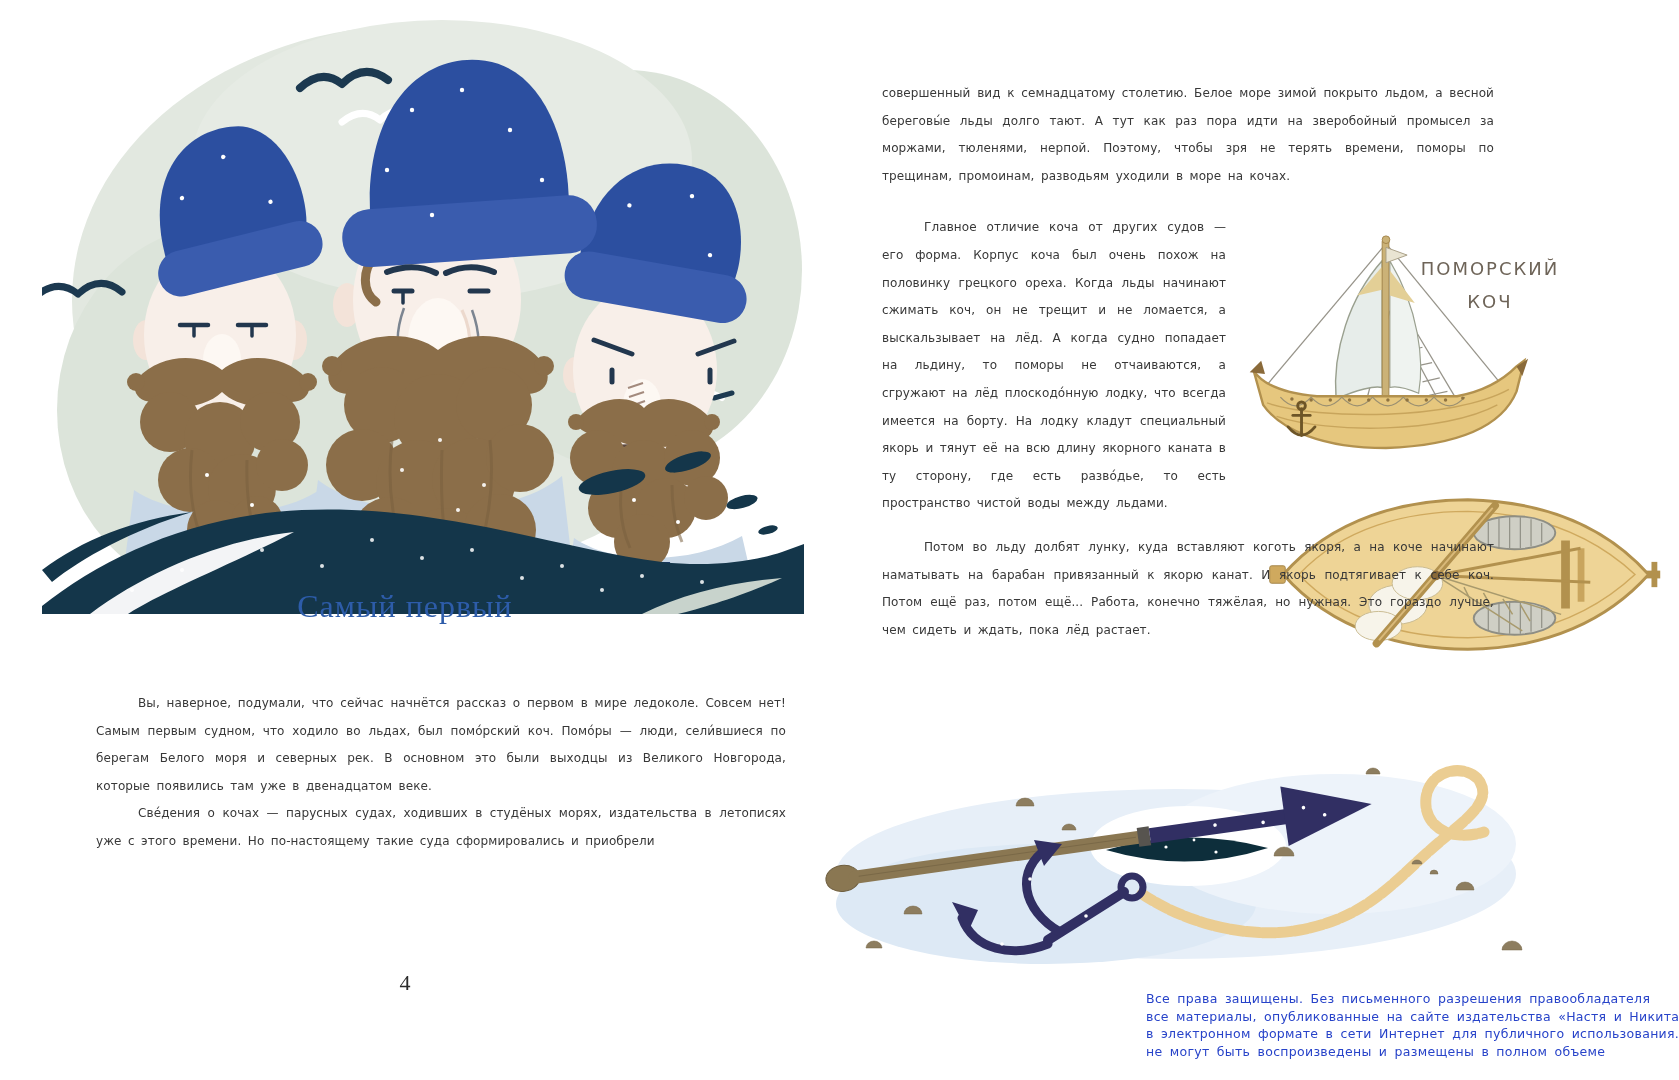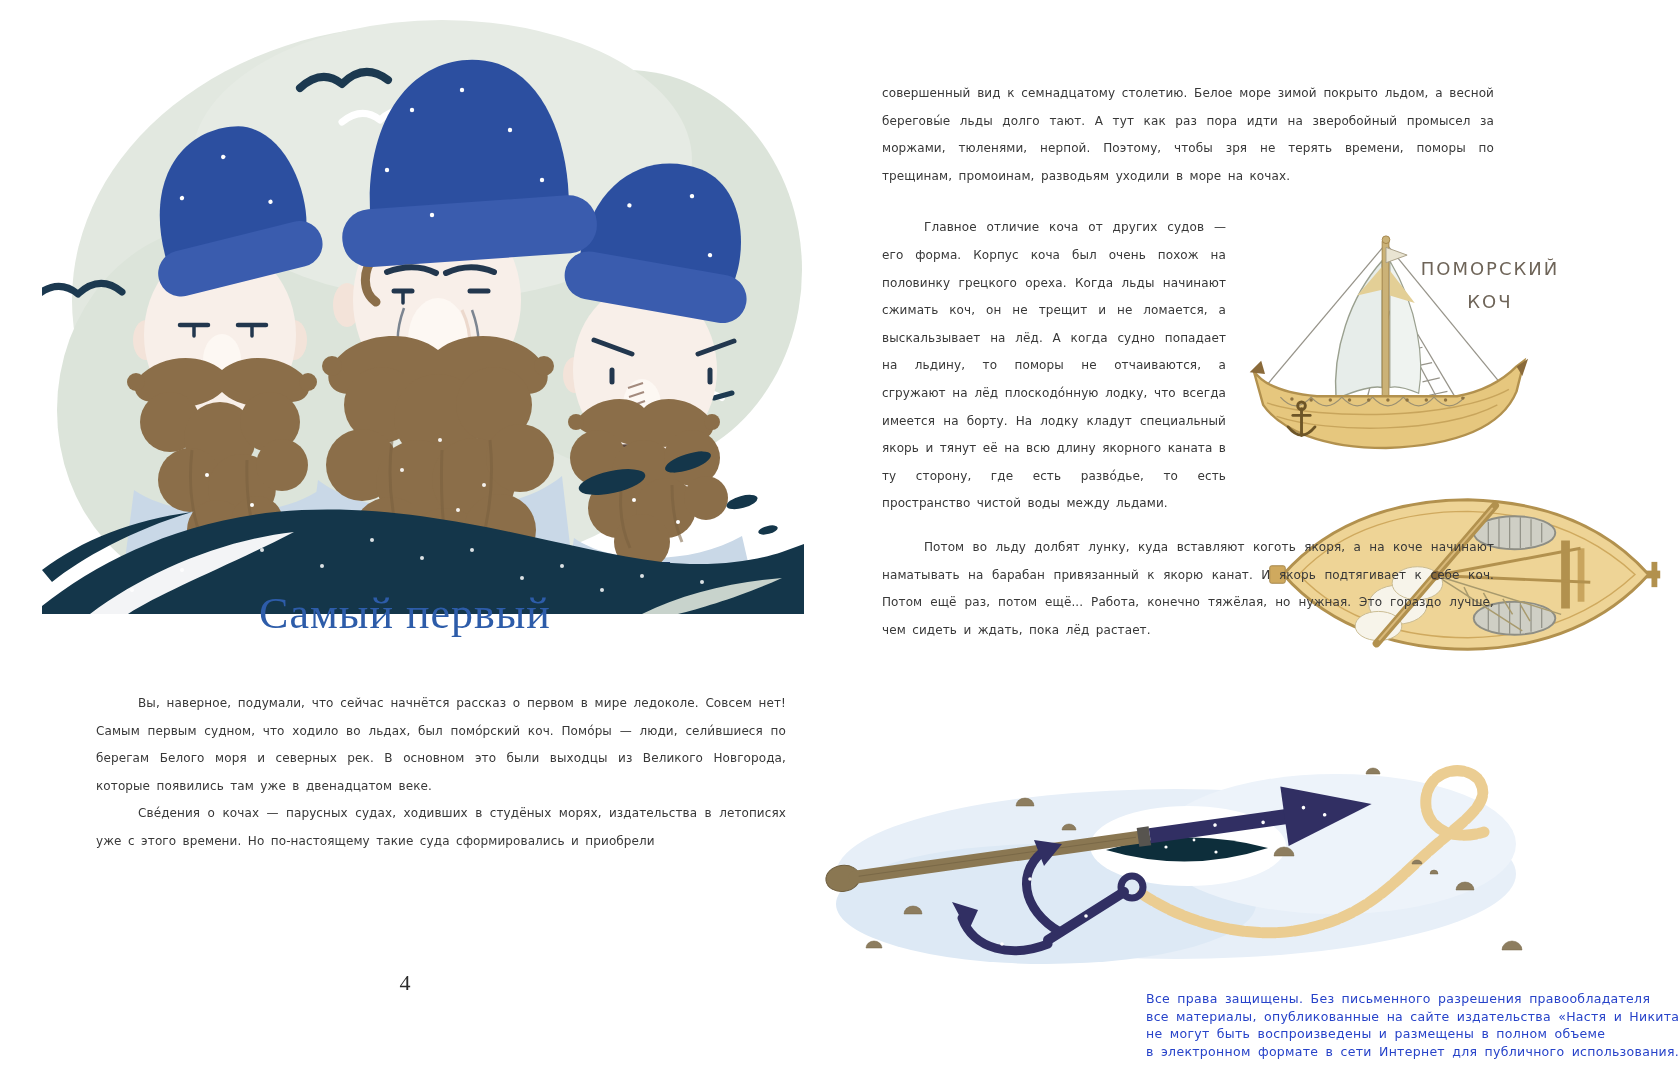--- a/index.html
+++ b/index.html
@@ -10,21 +10,21 @@
   .page{position:absolute;top:0;height:1080px;}
   #page-left{left:0;width:840px;}
   #page-right{left:840px;width:839px;}
 
   .illus{position:absolute;}
 
   
   #sailors-illus{left:42px;top:10px;width:762px;height:604px;}
   #chapter-title{
     position:absolute;left:65px;top:588px;width:680px;text-align:center;
-    font-family:"Liberation Serif",serif;font-size:44px;color:#2d5ca9;
+    font-family:"Liberation Serif",serif;font-size:32px;color:#2d5ca9;
     letter-spacing:1px;font-weight:500;
   }
   .bodytext{
     font-size:12px;line-height:27.6px;color:#383838;text-align:justify;
     word-spacing:2.5px;letter-spacing:0.1px;
   }
   .bodytext p{margin:0;text-indent:42px;}
   #left-text{position:absolute;left:96px;top:690px;width:690px;z-index:2;}
   #page-number{
     position:absolute;left:65px;top:970px;width:680px;text-align:center;
@@ -406,16 +406,16 @@
       <path d="M686 206 A 10 9 0 0 1 706 206 Z"></path>
         <path d="M550 30 A 7 6 0 0 1 564 30 Z"></path>
       <path d="M596 120 A 5 4 0 0 1 606 120 Z"></path>
         <path d="M614 130 A 4 4 0 0 1 622 130 Z"></path>
     </g>
   </svg>
 
   <div id="copyright">
     <div>Все права защищены. Без письменного разрешения правообладателя</div>
     <div>все материалы, опубликованные на сайте издательства «Настя и Никита»,</div>
+    <div>в электронном формате в сети Интернет для публичного использования.</div>
     <div>не могут быть воспроизведены и размещены в полном объеме</div>
-    <div>в электронном формате в сети Интернет для публичного использования.</div>
   </div>
 </div>
 
 </body></html>

